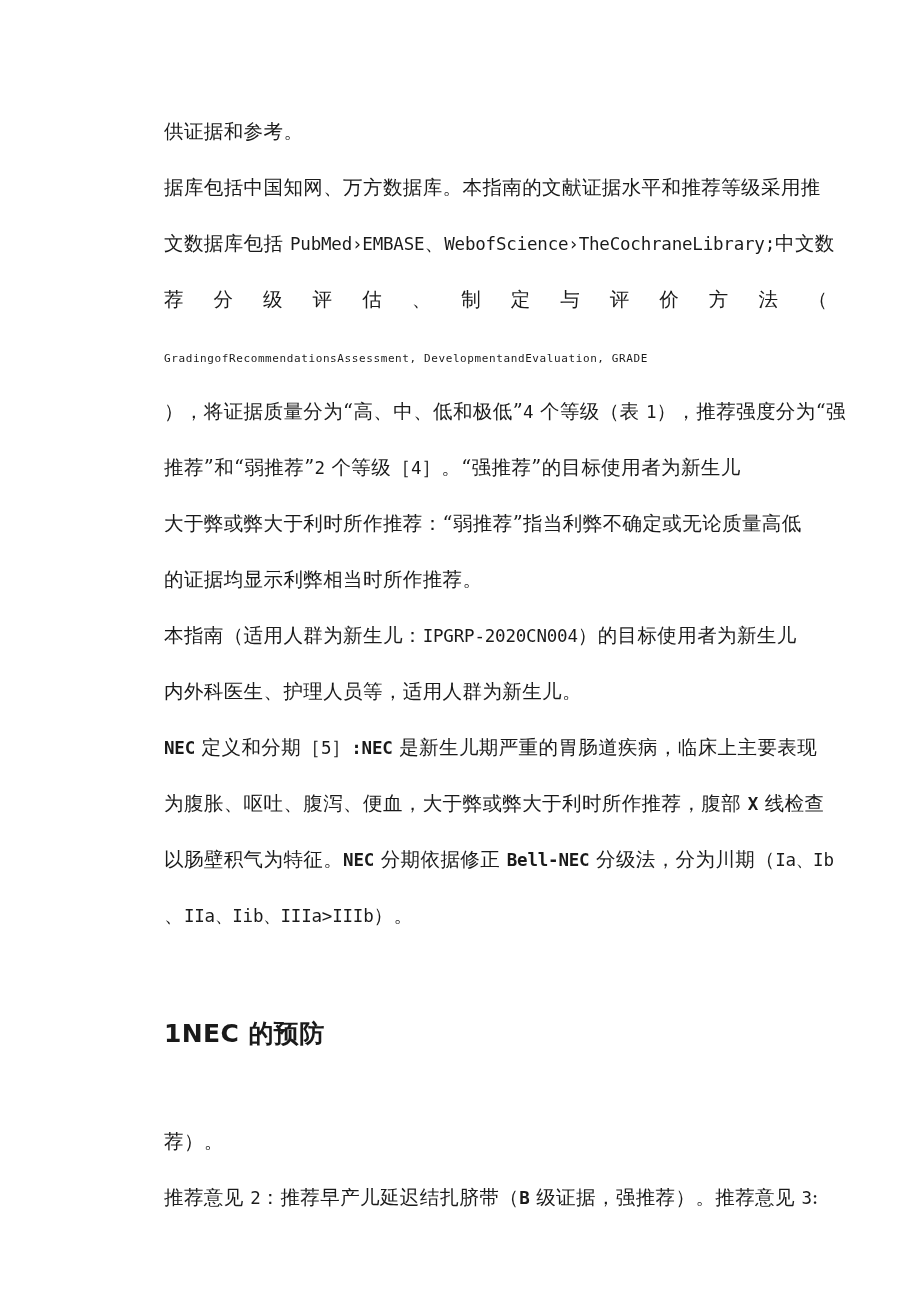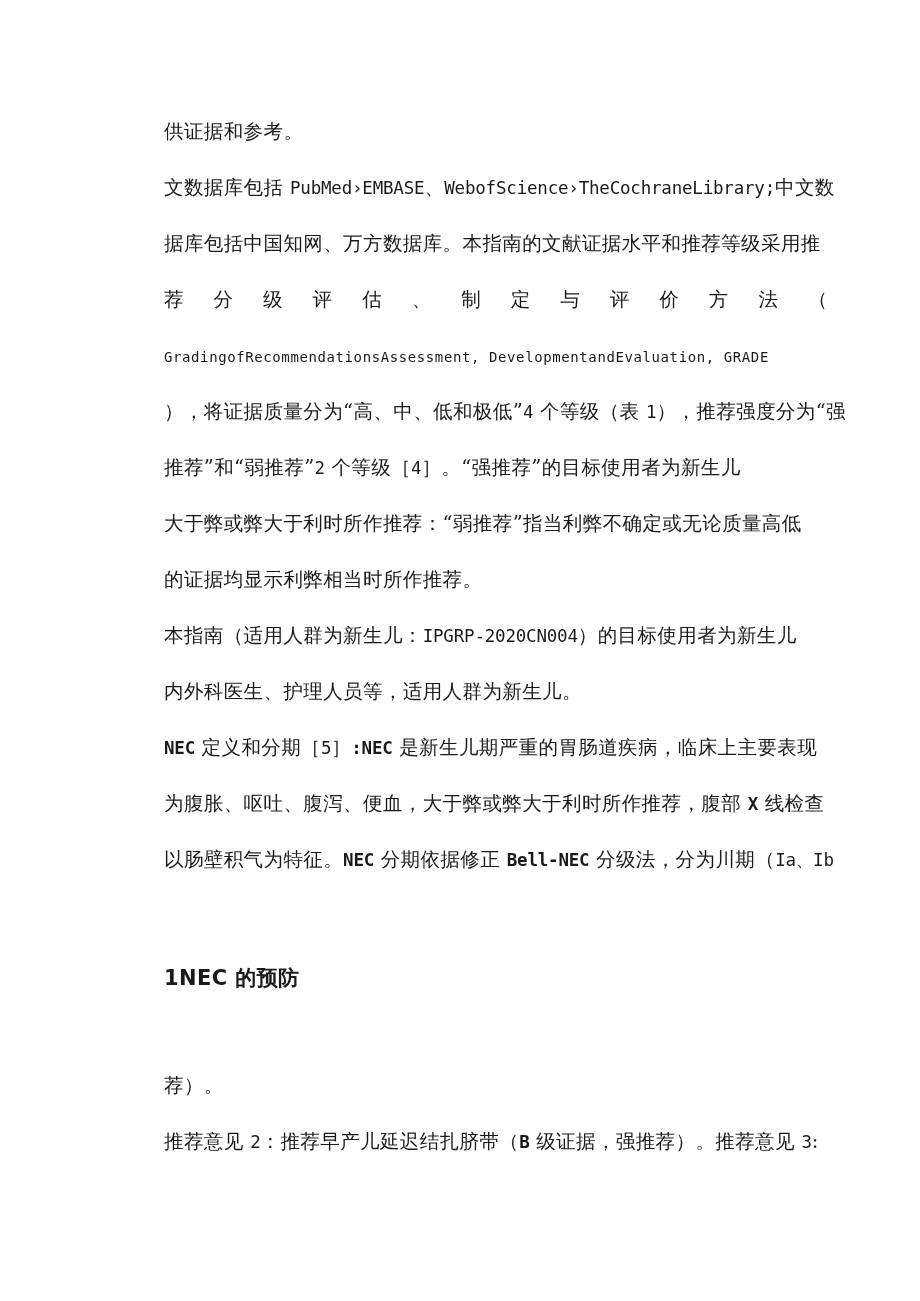--- a/index.html
+++ b/index.html
@@ -60,28 +60,28 @@
   }
 
   
   .lat {
     font-family: "DejaVu Sans Mono", "Liberation Mono", monospace;
     font-size: 17.5px;
     letter-spacing: -0.2px;
   }
   .latw {
     font-family: "DejaVu Sans Mono", "Liberation Mono", monospace;
-    font-size: 14px;
+    font-size: 11px;
     letter-spacing: 0.6px;
   }
 
   .heading {
     font-family: "DejaVu Sans", "Liberation Sans", sans-serif;
     font-weight: bold;
-    font-size: 21px;
+    font-size: 25px;
   }
   .heading .han {
     font-family: "DejaVu Serif", "Liberation Serif", serif;
     font-weight: bold;
   }
   .gap-md { height: 52px; }
   .gap-lg { height: 62px; }
 
   .bold { font-weight: bold; }
 </style>
@@ -90,23 +90,23 @@
 
 <div id="page">
   <div id="text-column">
 
     <div class="para">
       <div class="line"><span>供证据和参考。</span></div>
     </div>
 
     <div class="para">
 
+      <div class="line"><span>据库包括中国知网、万方数据库。本指南的文献证据水平和推荐等级采用推</span></div>
+
       <div class="line"><span>文数据库包括 </span><span class="lat">PubMed›EMBASE</span><span>、</span><span class="lat">WebofScience›TheCochraneLibrary;</span><span>中文数</span></div>
-
-      <div class="line"><span>据库包括中国知网、万方数据库。本指南的文献证据水平和推荐等级采用推</span></div>
 
       <div class="line spread">
         <span>荐</span>
         <span>分</span>
         <span>级</span>
         <span>评</span>
         <span>估</span>
         <span>、</span>
         <span>制</span>
         <span>定</span>
@@ -135,20 +135,21 @@
       <div class="line"><span>内外科医生、护理人员等，适用人群为新生儿。</span></div>
     </div>
 
     <div class="para">
       <div class="line"><span class="lat bold">NEC</span><span> 定义和分期［</span><span class="lat">5</span><span>］</span><span class="lat bold">:NEC</span><span> 是新生儿期严重的胃肠道疾病，临床上主要表现</span></div>
 
       <div class="line"><span>为腹胀、呕吐、腹泻、便血，大于弊或弊大于利时所作推荐，腹部 </span><span class="lat bold">X</span><span> 线检查</span></div>
 
       <div class="line"><span>以肠壁积气为特征。</span><span class="lat bold">NEC</span><span> 分期依据修正 </span><span class="lat bold">Bell-NEC</span><span> 分级法，分为川期（</span><span class="lat">Ia、Ib</span></div>
 
+      <div class="line"><span>、</span><span class="lat">IIa、Iib、IIIa&gt;IIIb</span><span>）。</span></div>
     </div>
 
     <div class="gap-lg"></div>
 
     <div class="para">
       <div class="line heading"><span>1NEC</span><span class="han"> 的预防</span></div>
     </div>
 
     <div class="gap-md"></div>
 

